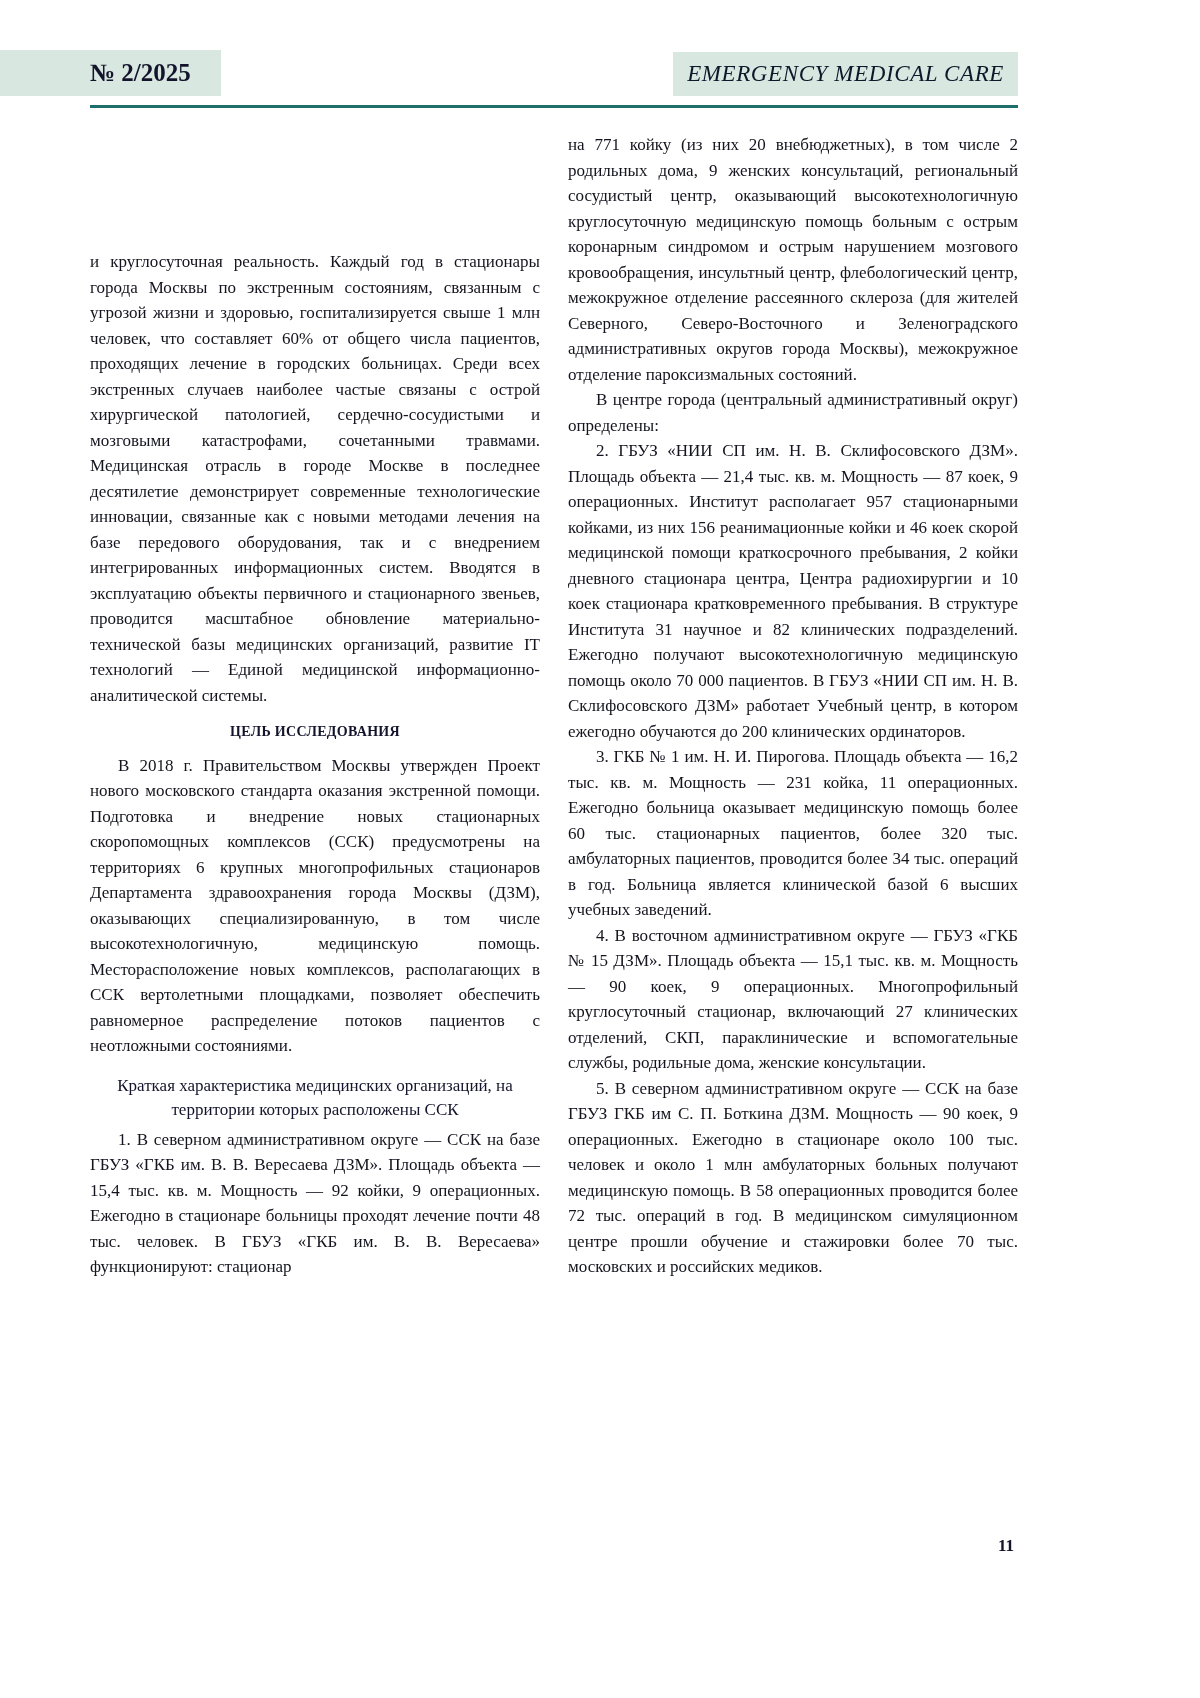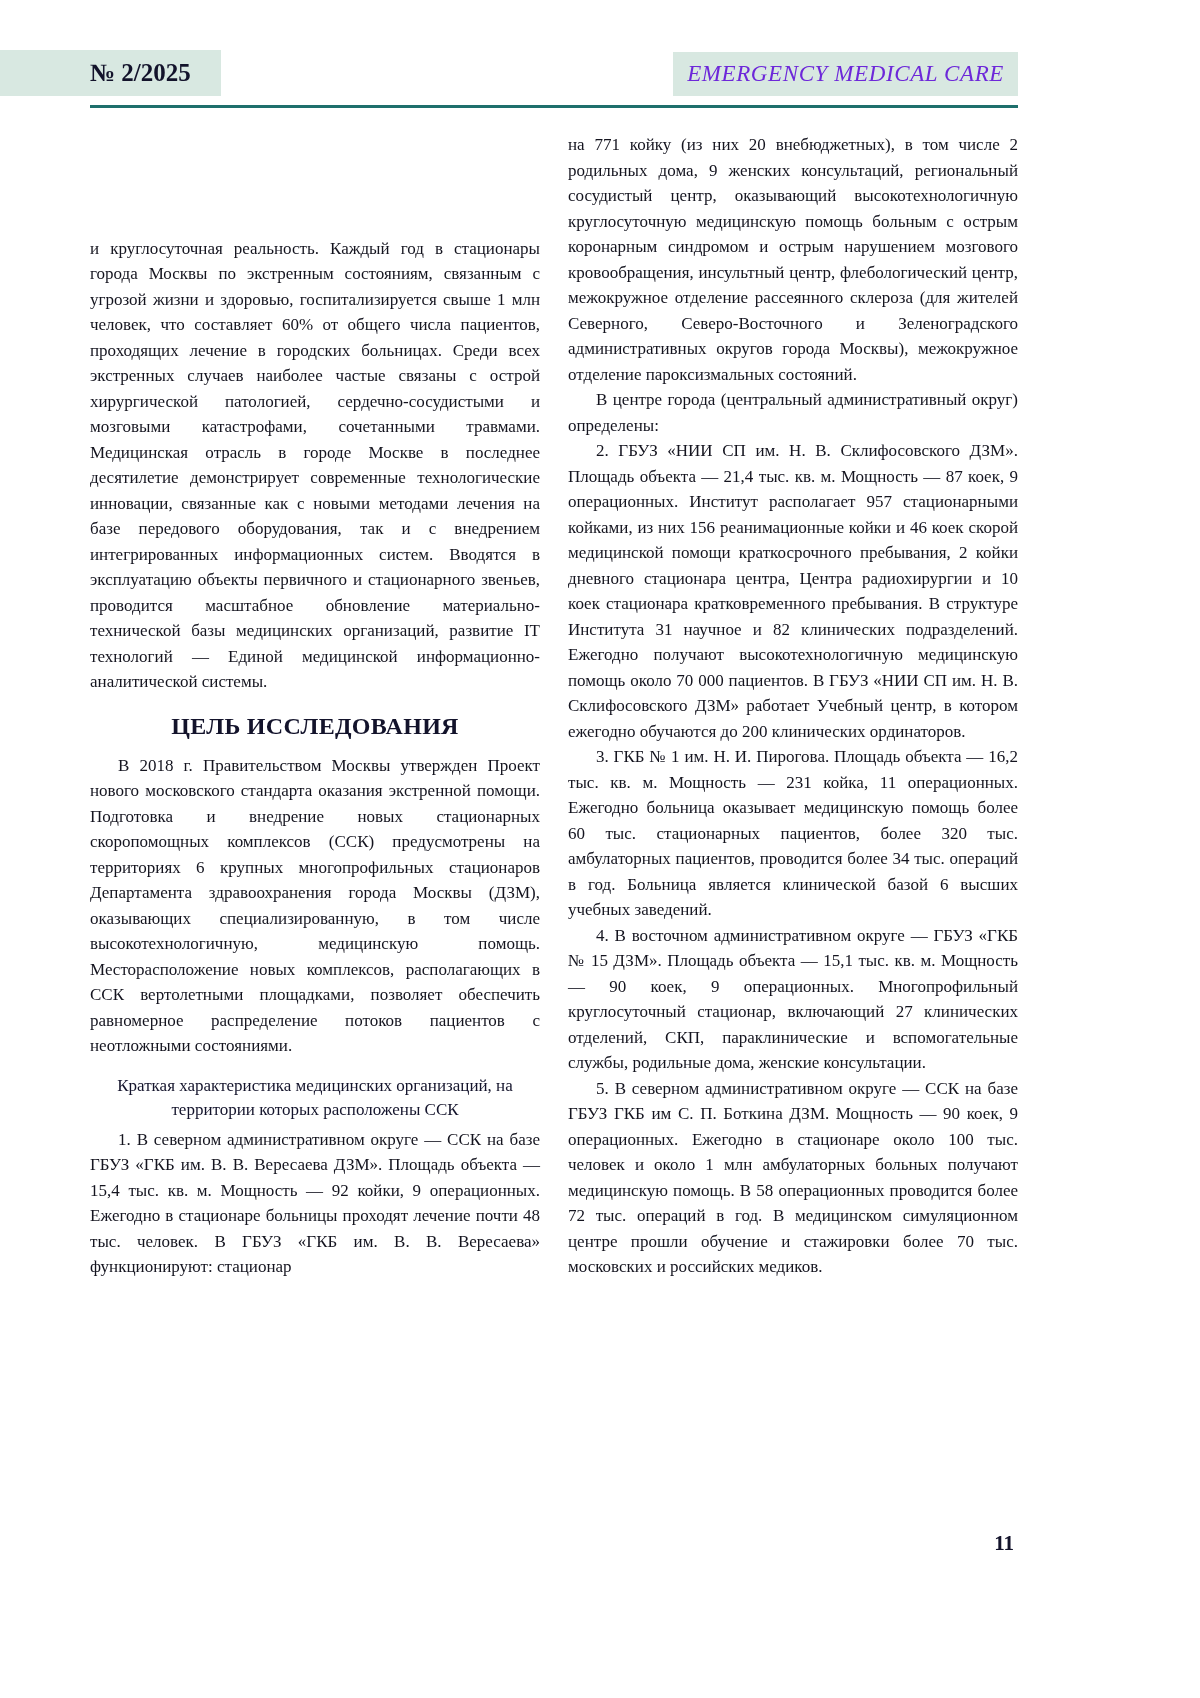--- a/index.html
+++ b/index.html
@@ -27,21 +27,21 @@
     font-size: 25px;
     color: #13132b;
     background: #d8e8e1;
     padding: 9px 30px 9px 90px;
     margin-left: -90px;
     white-space: nowrap;
   }
   .journal-title {
     font-style: italic;
     font-size: 23px;
-    color: #6d28d9;
+    color: #0f172a;
     background: #d8e8e1;
     padding: 9px 14px;
     letter-spacing: 0.6px;
     white-space: nowrap;
   }
   .columns {
     display: flex;
     gap: 28px;
     margin-top: 24px;
     align-items: flex-end;
@@ -49,41 +49,41 @@
   .col {
     width: 450px;
     font-size: 17px;
     line-height: 1.5;
     text-align: justify;
   }
   .col p { margin: 0; }
   .col p.indent { text-indent: 28px; }
   .sec-heading {
     text-align: center;
-    font-size: 24px;
+    font-size: 14px;
     font-weight: bold;
     color: #13132b;
     margin: 15px 0 11px;
     letter-spacing: 0.3px;
     line-height: 1.35;
   }
   .sub-heading {
     text-align: center;
     font-size: 17px;
     font-weight: normal;
     color: #13132b;
     margin: 15px 18px 5px;
     line-height: 1.4;
   }
   .page-number {
     position: absolute;
     right: 186px;
     bottom: 142px;
     font-weight: bold;
-    font-size: 21px;
+    font-size: 17px;
     color: #13132b;
   }
 </style>
 </head>
 <body>
 
 <div class="page">
 
   <div class="header">
     <div class="issue-label">№ 2/2025</div>

